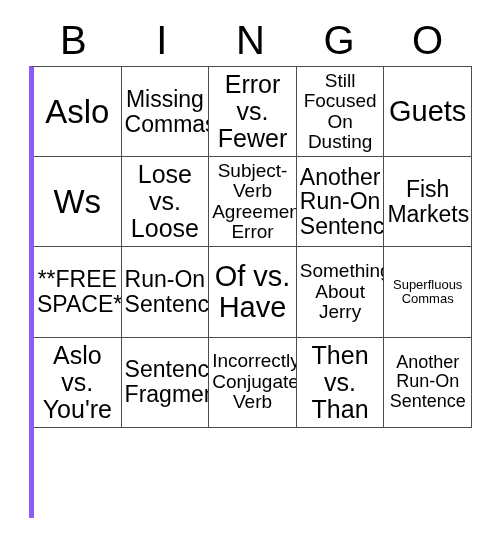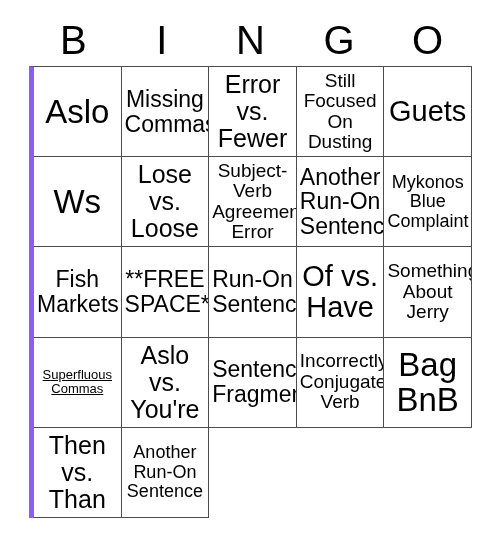--- a/index.html
+++ b/index.html
@@ -84,21 +84,21 @@
     color: #000000;
   }
 
   
   .fs-xxl .cell-text { font-size: 33px; }
   .fs-xl  .cell-text { font-size: 29px; }
   .fs-lg  .cell-text { font-size: 25px; }
   .fs-md  .cell-text { font-size: 23px; }
   .fs-sm  .cell-text { font-size: 18px; }
   .fs-xs  .cell-text { font-size: 19px; }
-  .fs-xxs .cell-text { font-size: 13px; text-decoration: underline; }
+  .fs-xxs .cell-text { font-size: 13px; }
 </style>
 </head>
 <body>
 
 <div id="bingo-card">
 
   <div id="bingo-header">
     <div class="header-letter">B</div>
     <div class="header-letter">I</div>
     <div class="header-letter">N</div>
@@ -140,25 +140,20 @@
         <span class="cell-text">Subject-
 Verb
 Agreement
 Error</span>
       </div>
       <div class="bingo-cell fs-md">
         <span class="cell-text">Another
 Run-On
 Sentence</span>
       </div>
-      <div class="bingo-cell fs-sm">
-        <span class="cell-text">Mykonos
-Blue
-Complaint</span>
-      </div>
       <div class="bingo-cell fs-md">
         <span class="cell-text">Fish
 Markets</span>
       </div>
       <div class="bingo-cell fs-md">
         <span class="cell-text">**FREE
 SPACE**</span>
       </div>
       <div class="bingo-cell fs-md">
         <span class="cell-text">Run-On
@@ -183,24 +178,20 @@
 You're</span>
       </div>
       <div class="bingo-cell fs-md">
         <span class="cell-text">Sentence
 Fragment</span>
       </div>
       <div class="bingo-cell fs-xs">
         <span class="cell-text">Incorrectly
 Conjugated
 Verb</span>
-      </div>
-      <div class="bingo-cell fs-xxl">
-        <span class="cell-text">Bag
-BnB</span>
       </div>
       <div class="bingo-cell fs-lg">
         <span class="cell-text">Then
 vs.
 Than</span>
       </div>
       <div class="bingo-cell fs-sm">
         <span class="cell-text">Another
 Run-On
 Sentence</span>

